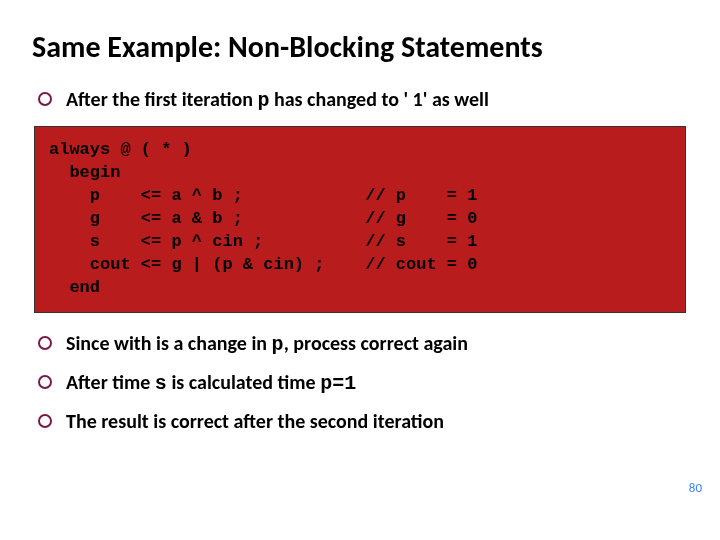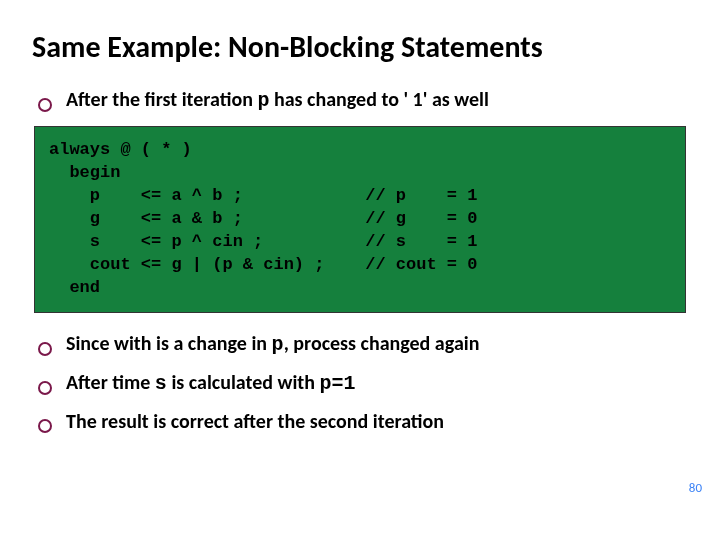--- a/index.html
+++ b/index.html
@@ -1,23 +1,23 @@
 <!DOCTYPE html>
 <html><head>
 <meta charset="utf-8">
 <style>
   * { margin: 0; padding: 0; box-sizing: border-box; }
   html, body { width: 720px; height: 540px; background: #fff; font-family: Calibri, Arial, sans-serif; color: #000; }
   .slide { width: 720px; height: 509px; position: relative; padding: 28px 32px 0 32px; }
   .title { font-size: 30px; font-weight: 700; margin-bottom: 22px; }
   .bullets { list-style: none; }
-  .bullets > li { display: flex; align-items: flex-end; font-size: 20px; font-weight: 700; margin: 14px 0 14px 6px; }
+  .bullets > li { display: flex; align-items: flex-start; font-size: 20px; font-weight: 700; margin: 14px 0 14px 6px; }
   .bullets > li .marker { display: inline-flex; width: 14px; height: 14px; border: 2.5px solid #7a184a; border-radius: 50%; margin: 5px 14px 0 0; flex: 0 0 auto; }
   .mono { font-family: "Courier New", monospace; font-weight: 700; }
-  .codebox { border: 1.5px solid #333; background: #15803d; padding: 12px 14px; margin: 4px 2px 18px 2px; }
+  .codebox { border: 1.5px solid #333; background: #b91c1c; padding: 12px 14px; margin: 4px 2px 18px 2px; }
   .codebox pre { font-family: "Courier New", monospace; font-size: 17px; line-height: 1.35; font-weight: 700; white-space: pre; }
   .pagenum { position: absolute; right: 18px; bottom: 14px; font-size: 13px; color: #3b82f6; }
 </style>
 </head>
 <body>
 
 <div class="slide">
 
   <h1 class="title">Same Example: Non-Blocking Statements</h1>
 
@@ -37,27 +37,27 @@
     g    &lt;= a &amp; b ;            // g    = 0
     s    &lt;= p ^ cin ;          // s    = 1
     cout &lt;= g | (p &amp; cin) ;    // cout = 0
   end</pre>
   </div>
 
   <ul class="bullets">
     <li>
       <span class="marker"></span>
       <span>
-        <span>Since with is a change in </span><span class="mono">p</span><span>, process changed again</span>
+        <span>Since with is a change in </span><span class="mono">p</span><span>, process correct again</span>
       </span>
     </li>
     <li>
       <span class="marker"></span>
       <span>
-        <span>After time </span><span class="mono">s</span><span> is calculated with </span><span class="mono">p=1</span>
+        <span>After time </span><span class="mono">s</span><span> is calculated time </span><span class="mono">p=1</span>
       </span>
     </li>
     <li>
       <span class="marker"></span>
       <span>The result is correct after the second iteration</span>
     </li>
   </ul>
 
   <div class="pagenum">80</div>
 </div>

